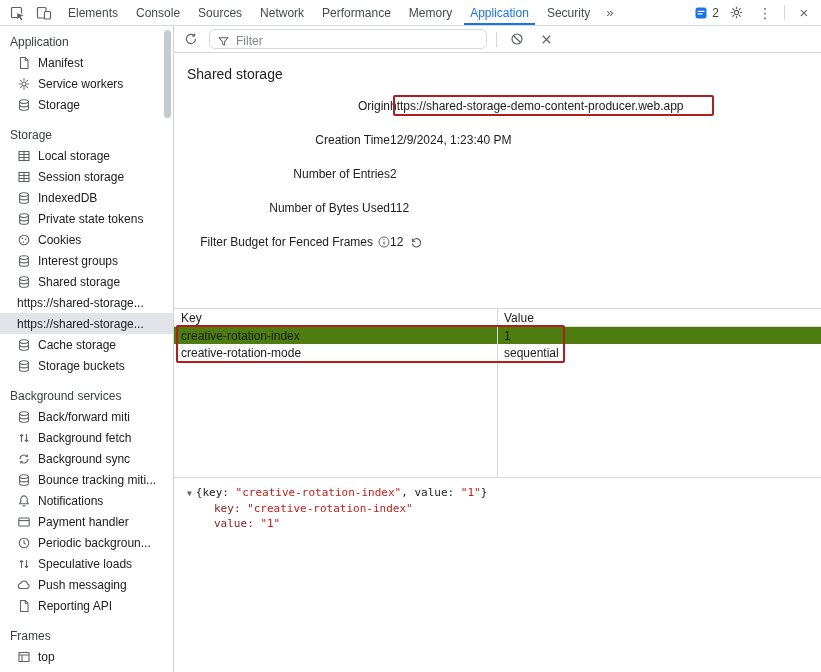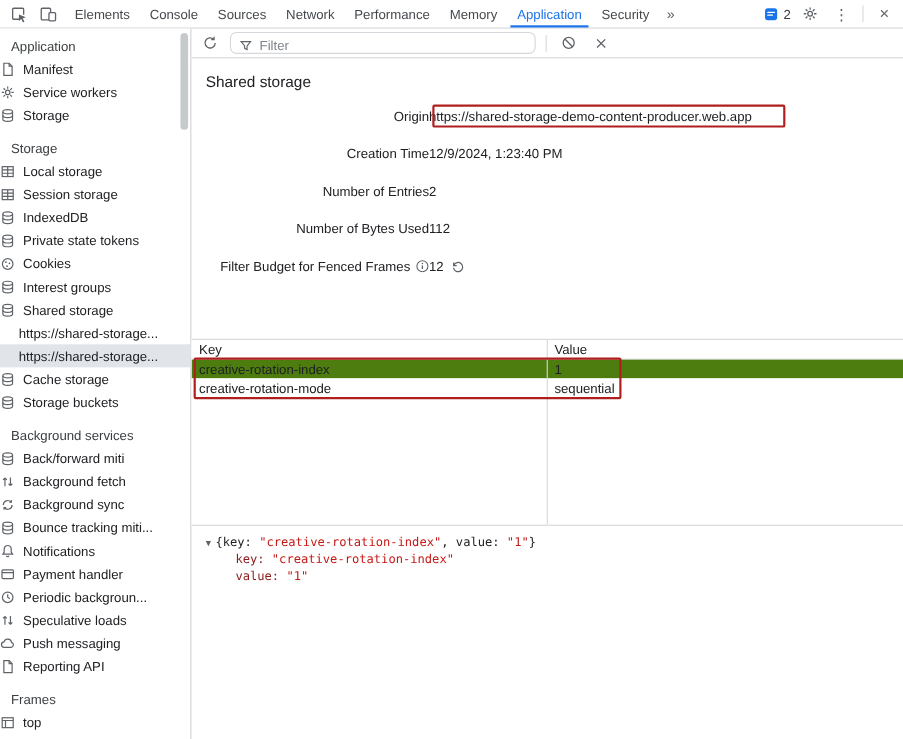--- a/index.html
+++ b/index.html
@@ -19,21 +19,21 @@
   .badge{display:flex;align-items:center;gap:4px;color:#3c4043;cursor:pointer}
   .kebab{font-size:14px;color:#5f6368}
   .closex{font-size:15px;color:#5f6368}
   .vsep{width:1px;height:15px;background:#d5d8dc;margin:0 2px}
 
   
   .content{flex:1;display:flex;min-height:0}
   .sidebar{width:174px;min-width:174px;border-right:1px solid #cfd2d6;position:relative;overflow:hidden;padding-top:6px;background:#fff}
   .sec-title{height:20px;line-height:20px;padding-left:10px;color:#3c4043;white-space:nowrap}
   .sec{margin-bottom:10px}
-  .item{height:21px;display:flex;align-items:center;gap:7px;padding-left:0;color:#202124;white-space:nowrap;overflow:hidden;cursor:pointer}
+  .item{height:21px;display:flex;align-items:center;gap:7px;padding-left:17px;color:#202124;white-space:nowrap;overflow:hidden;cursor:pointer}
   .item .ic{width:14px;height:14px;flex:none;color:#5f6368}
   .item.child{padding-left:17px}
   .item.selected{background:#e1e5ea}
   .sb-thumb{position:absolute;right:2px;top:4px;width:7px;height:88px;border-radius:4px;background:#c7cacd;cursor:pointer}
 
   .main{flex:1;display:flex;flex-direction:column;position:relative;min-width:0}
   .mtoolbar{height:27px;min-height:27px;border-bottom:1px solid #d5d8dc;display:flex;align-items:center;padding:0 6px;gap:7px}
   .icon-btn{width:22px;height:22px;border:none;background:none;display:flex;align-items:center;justify-content:center;color:#5f6368;cursor:pointer}
   .filterbox{display:flex;align-items:flex-end;gap:6px;border:1px solid #d5d8dc;border-radius:6px;height:20px;padding:0 7px;width:278px;color:#5f6368}
   .filterbox input{border:none;outline:none;flex:1;font:inherit;color:#202124;background:transparent}

